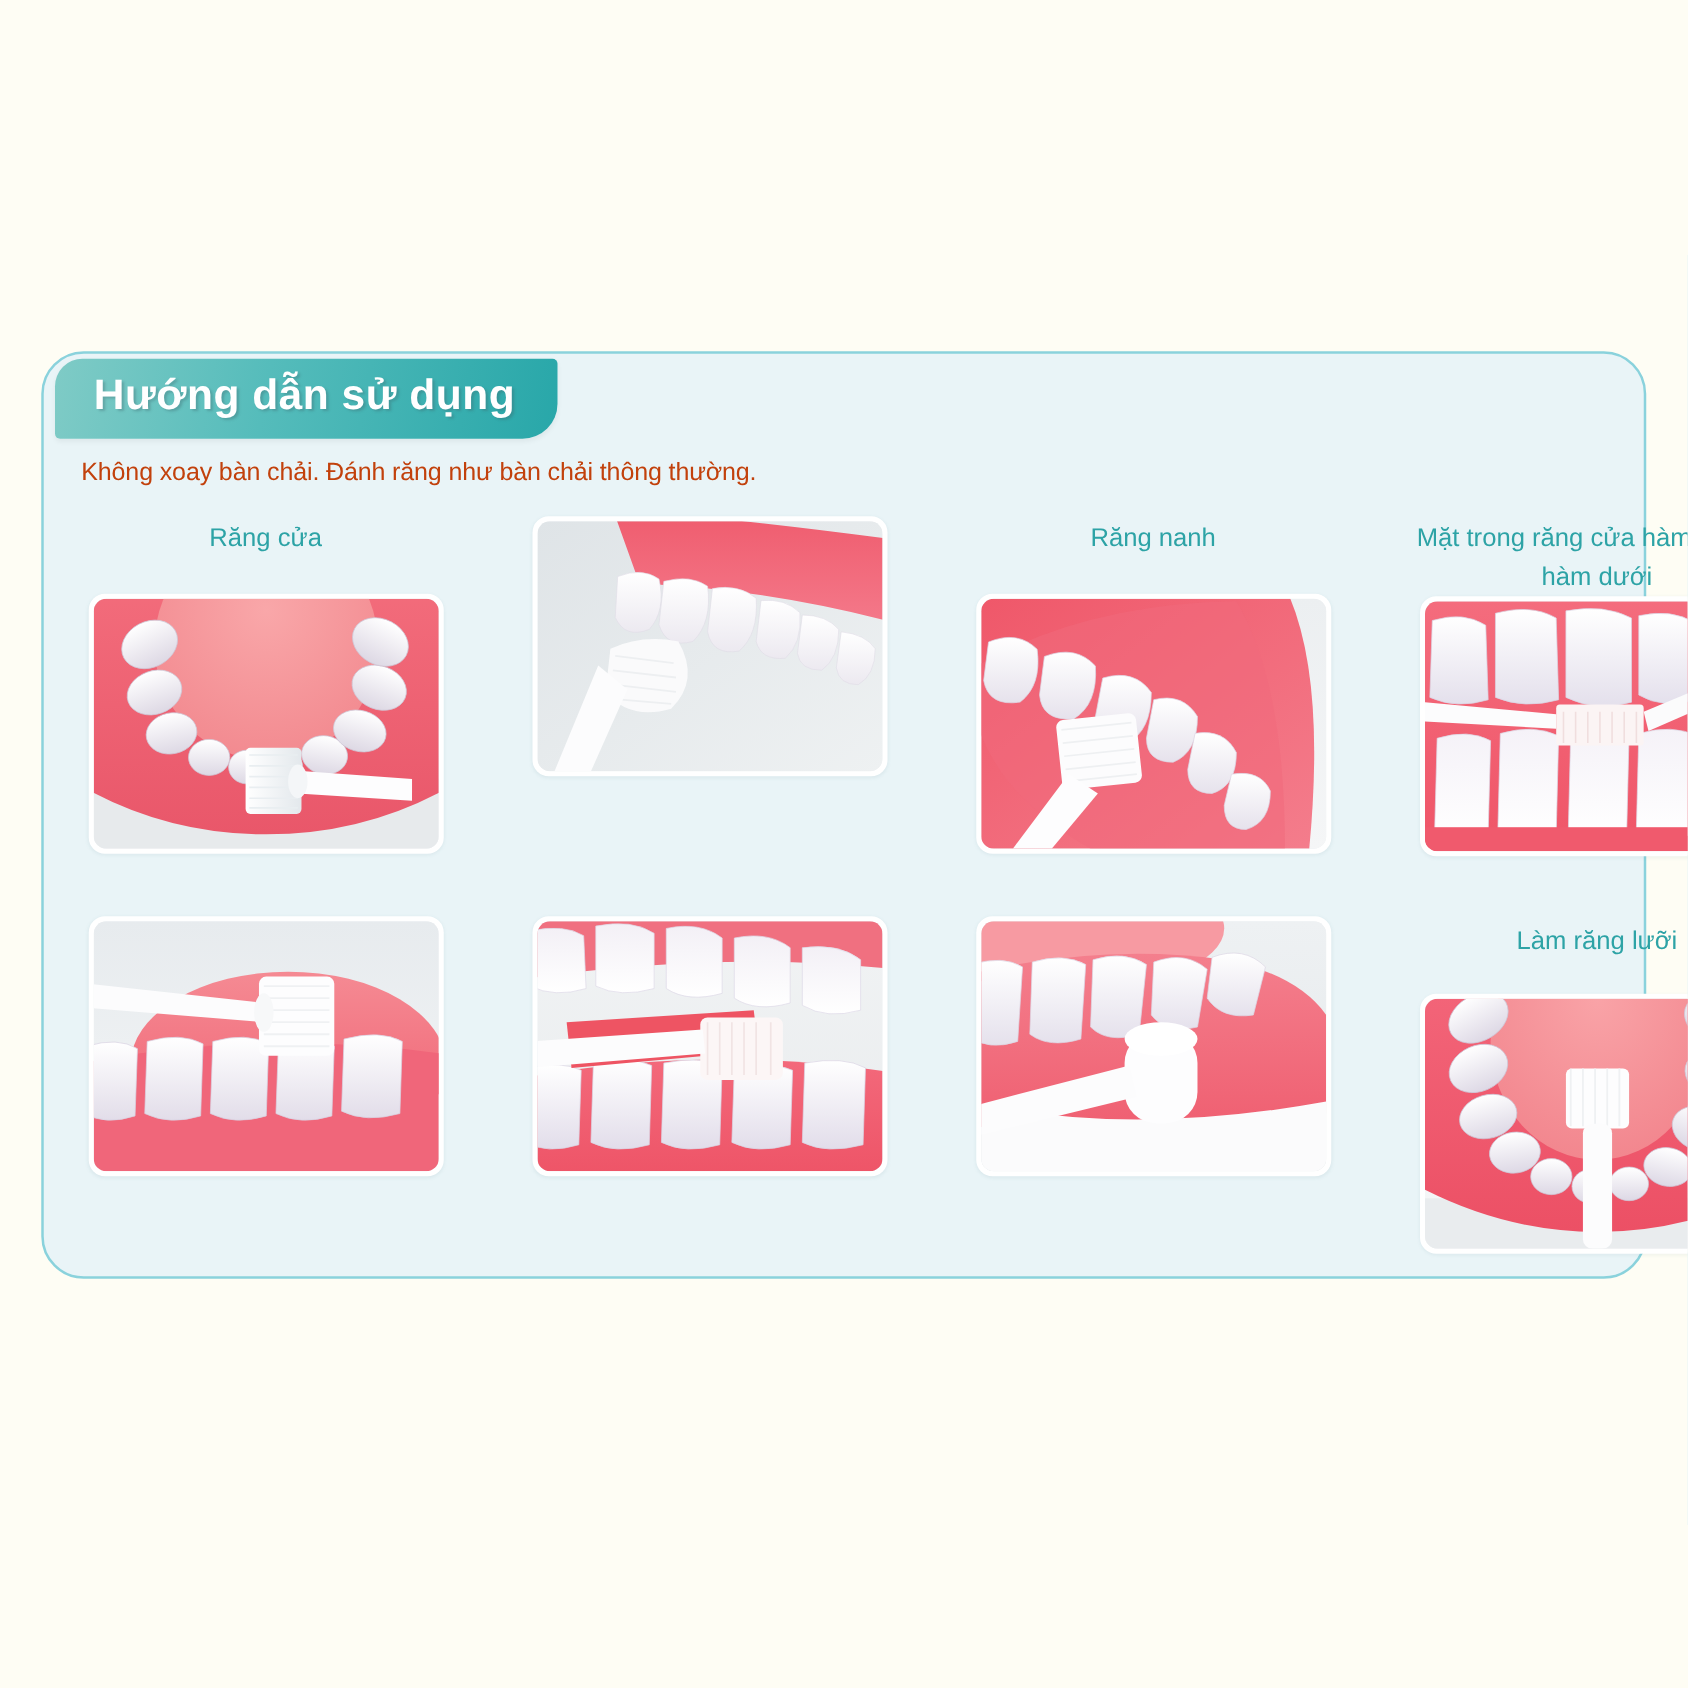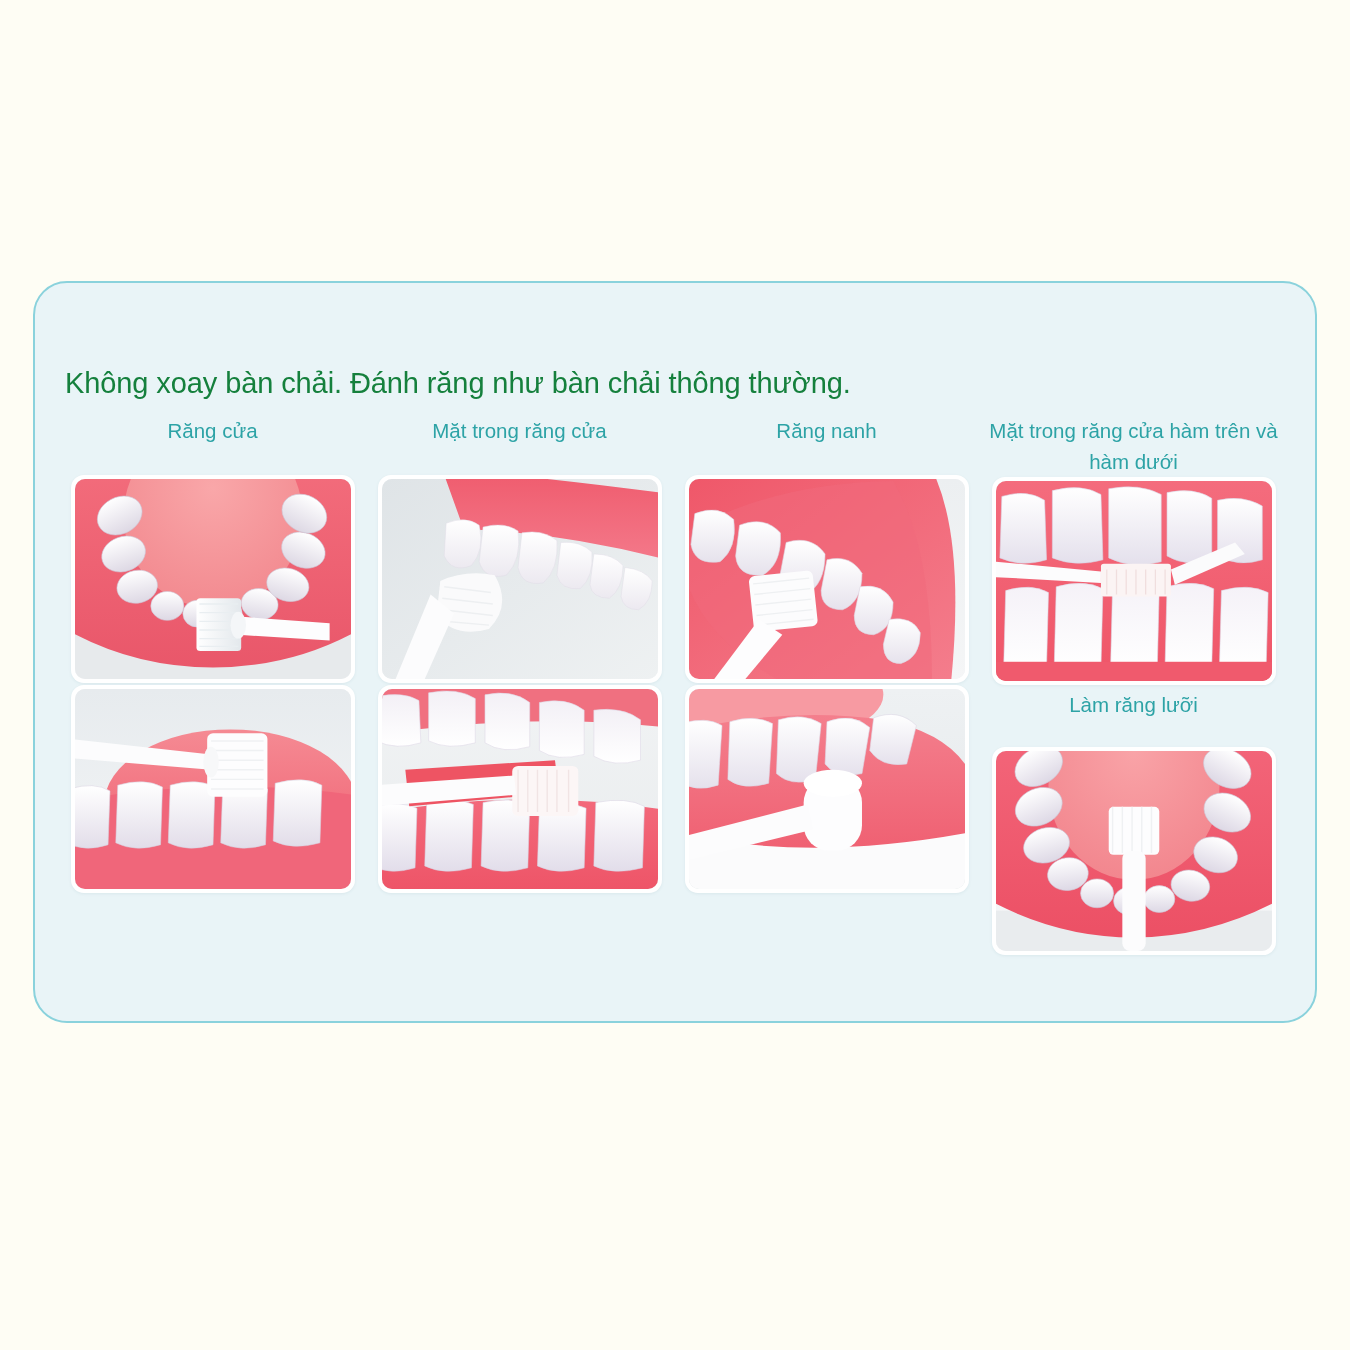--- a/index.html
+++ b/index.html
@@ -51,36 +51,37 @@
     line-height: 1.05;
     text-shadow: 2px 2px 2px rgba(60,100,105,0.33);
     white-space: nowrap;
   }
 
   
   .subtitle {
     position: absolute;
     left: 30px;
     top: 84px;
-    font-size: 29px;
-    color: #15803d;
+    font-size: 20px;
+    color: #c2410c;
     letter-spacing: -0.1px;
     white-space: nowrap;
   }
 
   
   .grid {
     position: absolute;
     left: 24px;
     top: 130px;
     width: 1240px;
     display: grid;
     grid-template-columns: repeat(4, 307px);
     column-gap: 0px;
     row-gap: 0px;
+    gap: 48px;
   }
   .cell {
     width: 307px;
     display: flex;
     flex-direction: column;
     align-items: center;
   }
   .cell-label {
     width: 300px;
     text-align: center;
@@ -112,20 +113,23 @@
   }
   .photo svg { display: block; width: 100%; height: 100%; }
 </style>
 </head>
 <body>
 
 <div id="root">
 
   <div class="guide-card">
 
+    <div class="badge">
+      <div class="badge-text">Hướng dẫn sử dụng</div>
+    </div>
 
     <div class="subtitle">Không xoay bàn chải. Đánh răng như bàn chải thông thường.</div>
 
     <div class="grid">
 
       <div class="cell">
         <div class="cell-label">Răng cửa</div>
         <div class="photo-frame">
           <div class="photo">
             <svg viewBox="0 0 284 208" preserveAspectRatio="none">
@@ -179,21 +183,20 @@
                 </g>
                 <path d="M168 143 L262 150 L262 168 L168 162 Z" fill="#fdfdfe"></path>
                 <ellipse cx="168" cy="152" rx="8" ry="14" fill="#f4f6f8"></ellipse>
               </g>
             </svg>
           </div>
         </div>
       </div>
 
       <div class="cell">
-        <div class="cell-label">Mặt trong răng cửa</div>
         <div class="photo-frame">
           <div class="photo">
             <svg viewBox="0 0 284 208" preserveAspectRatio="none">
               <defs>
                 <linearGradient id="bg2" x1="0" y1="0" x2="1" y2="1">
                   <stop offset="0" stop-color="#dfe4e7"></stop>
                     <stop offset="1" stop-color="#eef1f2"></stop>
                 </linearGradient>
                 <linearGradient id="gum2" x1="0" y1="0" x2="0" y2="1">
                   <stop offset="0" stop-color="#ef5b6d"></stop>

